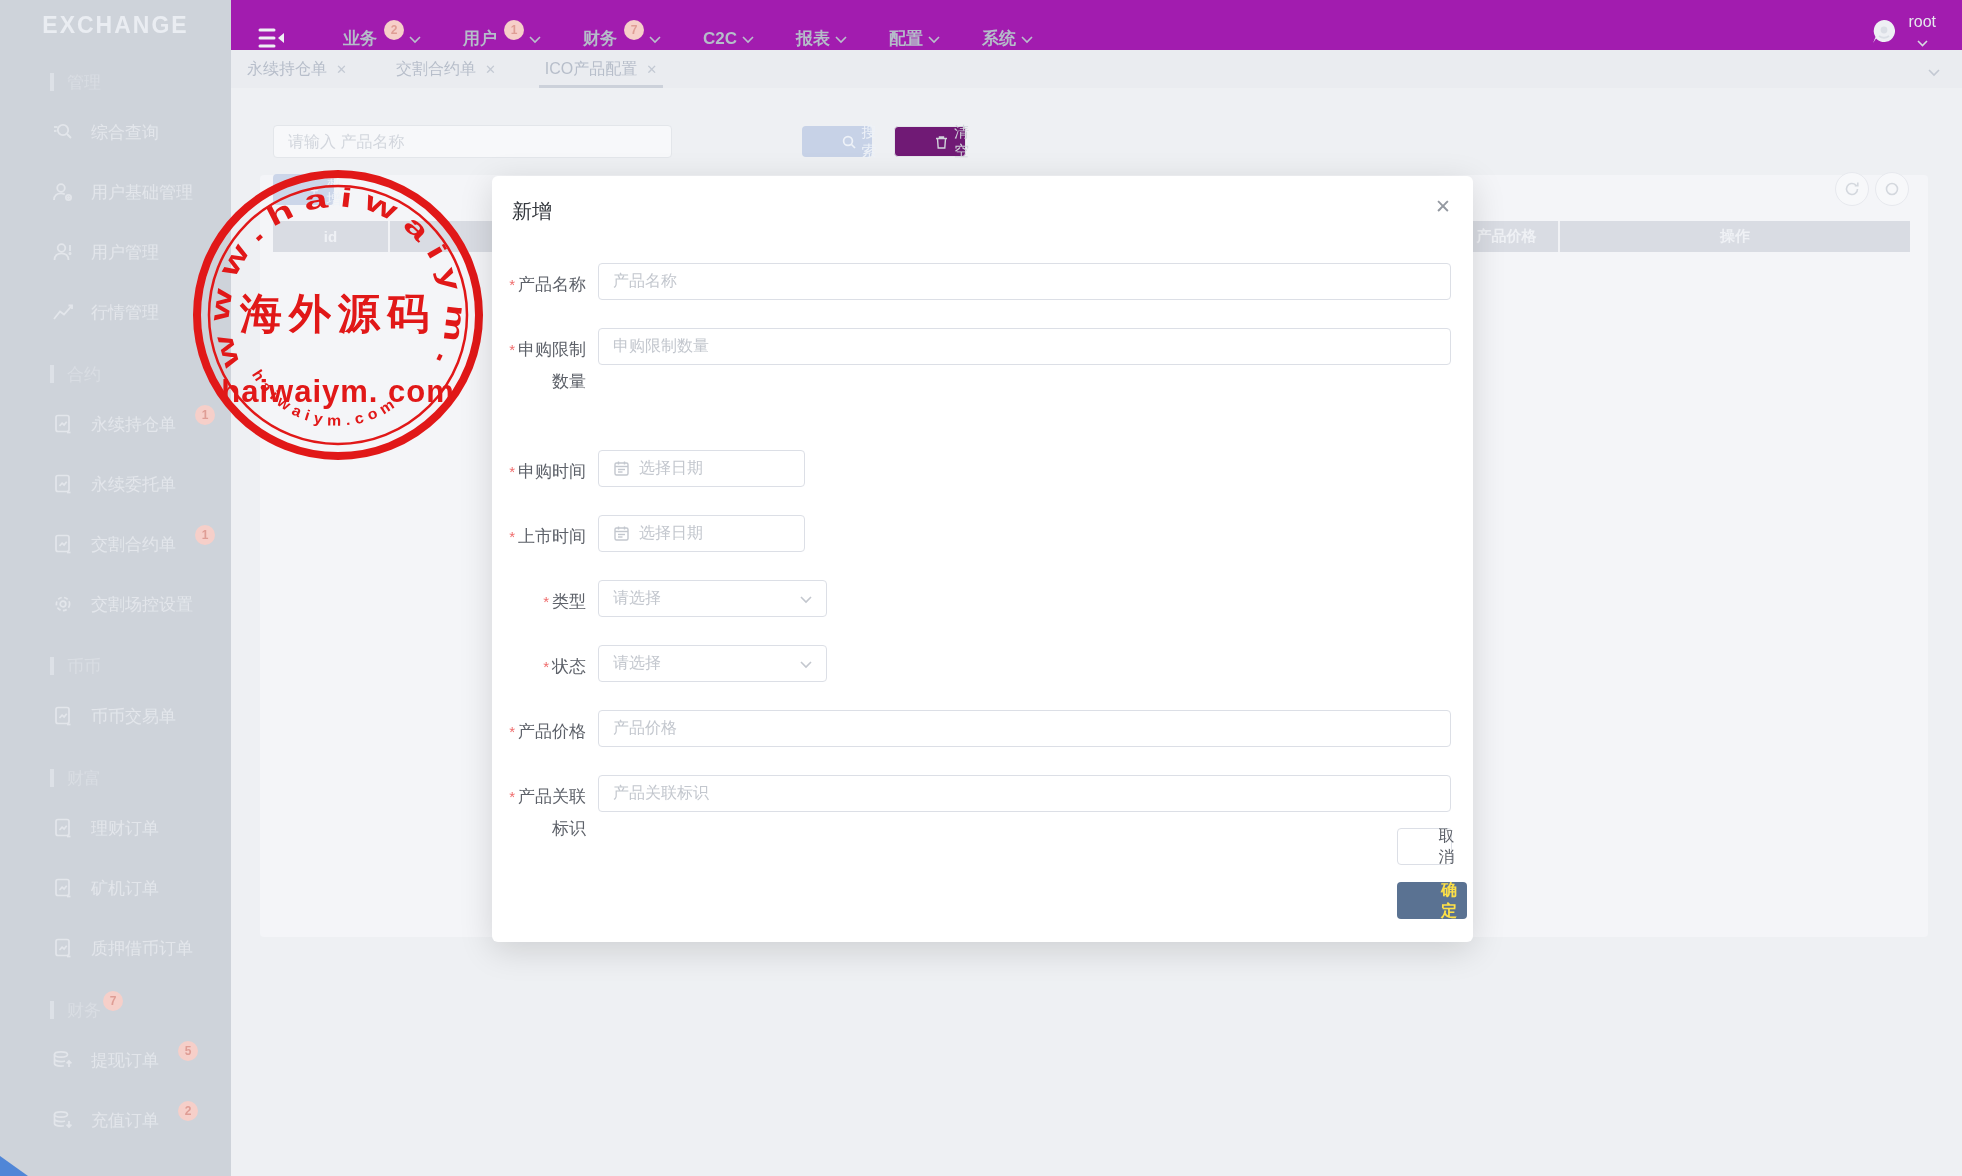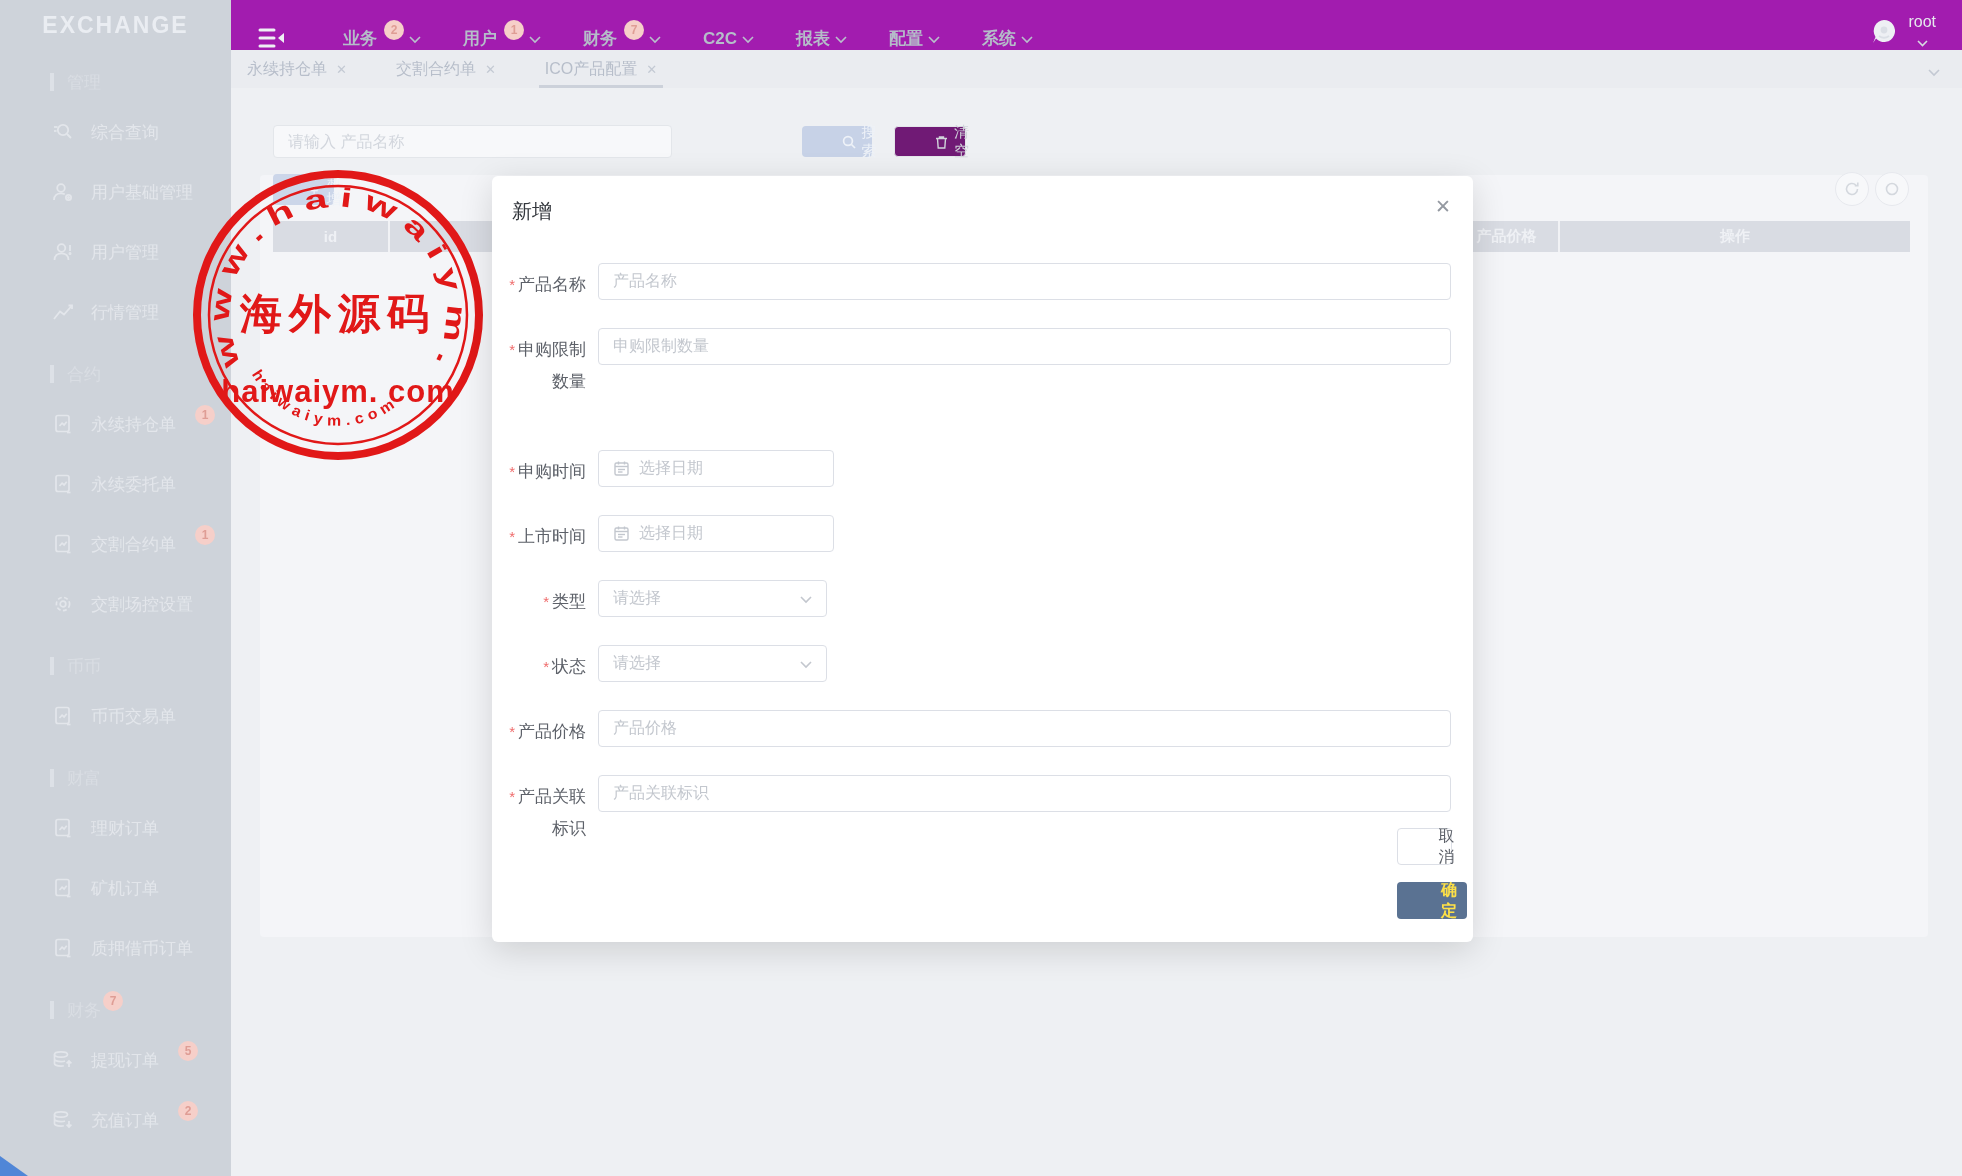--- a/index.html
+++ b/index.html
@@ -70,21 +70,21 @@
   .frow{display:flex;margin-bottom:27px;}
   .frow.wrap{margin-bottom:52px;}
   .flabel{width:82px;text-align:right;padding-right:12px;color:#5d6169;font-size:17px;line-height:32px;padding-top:6px;flex:none;}
   .req{color:#ef6b6b;margin-right:3px;font-size:15px;}
   .inp{height:37px;box-sizing:border-box;border:1px solid #dcdfe6;border-radius:4px;display:flex;align-items:center;padding:0 14px;background:#fff;color:#c3c7ce;font-size:16px;cursor:text;}
   .inp.select{cursor:pointer;justify-content:space-between;}
   .inp .ph{color:#c3c7ce;}
   .inp .cal{color:#c3c7ce;margin-right:9px;display:inline-flex;}
   .inp .chev{color:#c3c7ce;}
   .w-full{width:853px;}
-  .w-date{width:236px;}
+  .w-date{width:207px;}
   .w-select{width:229px;}
   .modal-footer{position:absolute;right:6px;bottom:23px;display:flex;gap:17px;flex-direction:column;}
   .btn-cancel{width:55px;height:37px;background:#fff;border:1px solid #dcdfe6;color:#5d6169;font-size:16px;}
   .btn-ok{width:70px;height:37px;color:#fde047;font-size:16px;font-weight:bold;}
 </style>
 </head>
 <body>
 
 <div class="app">
 

